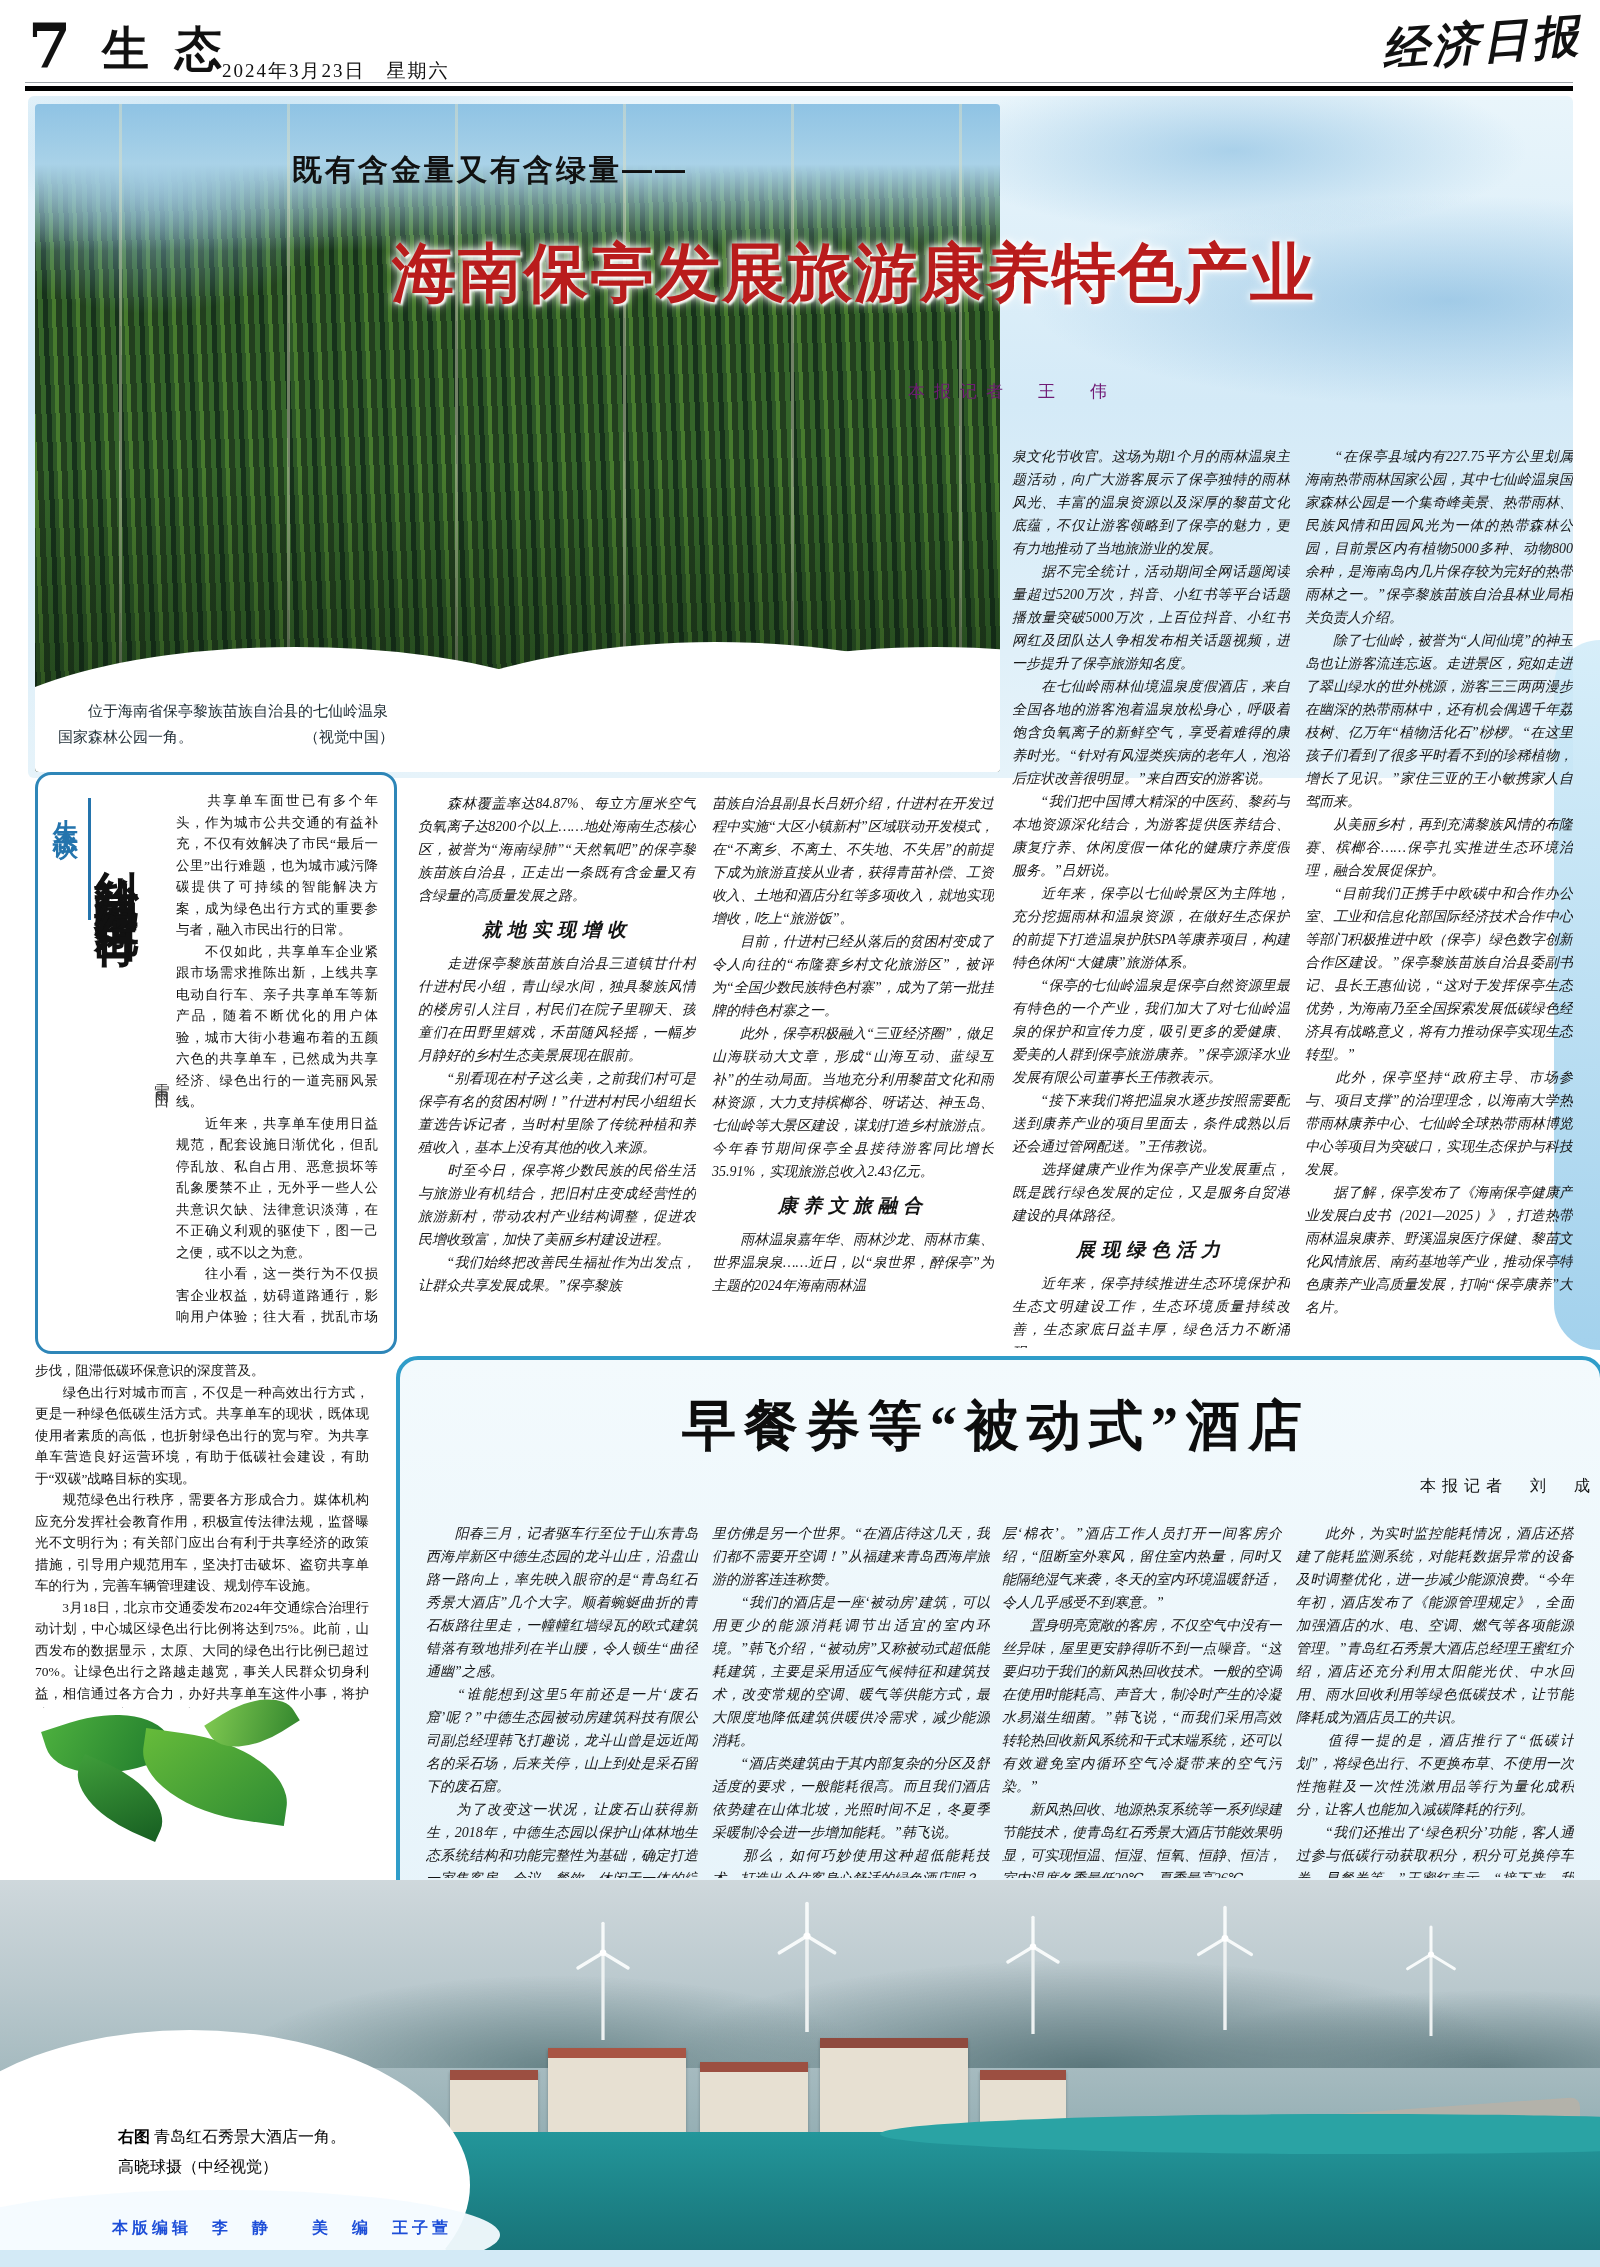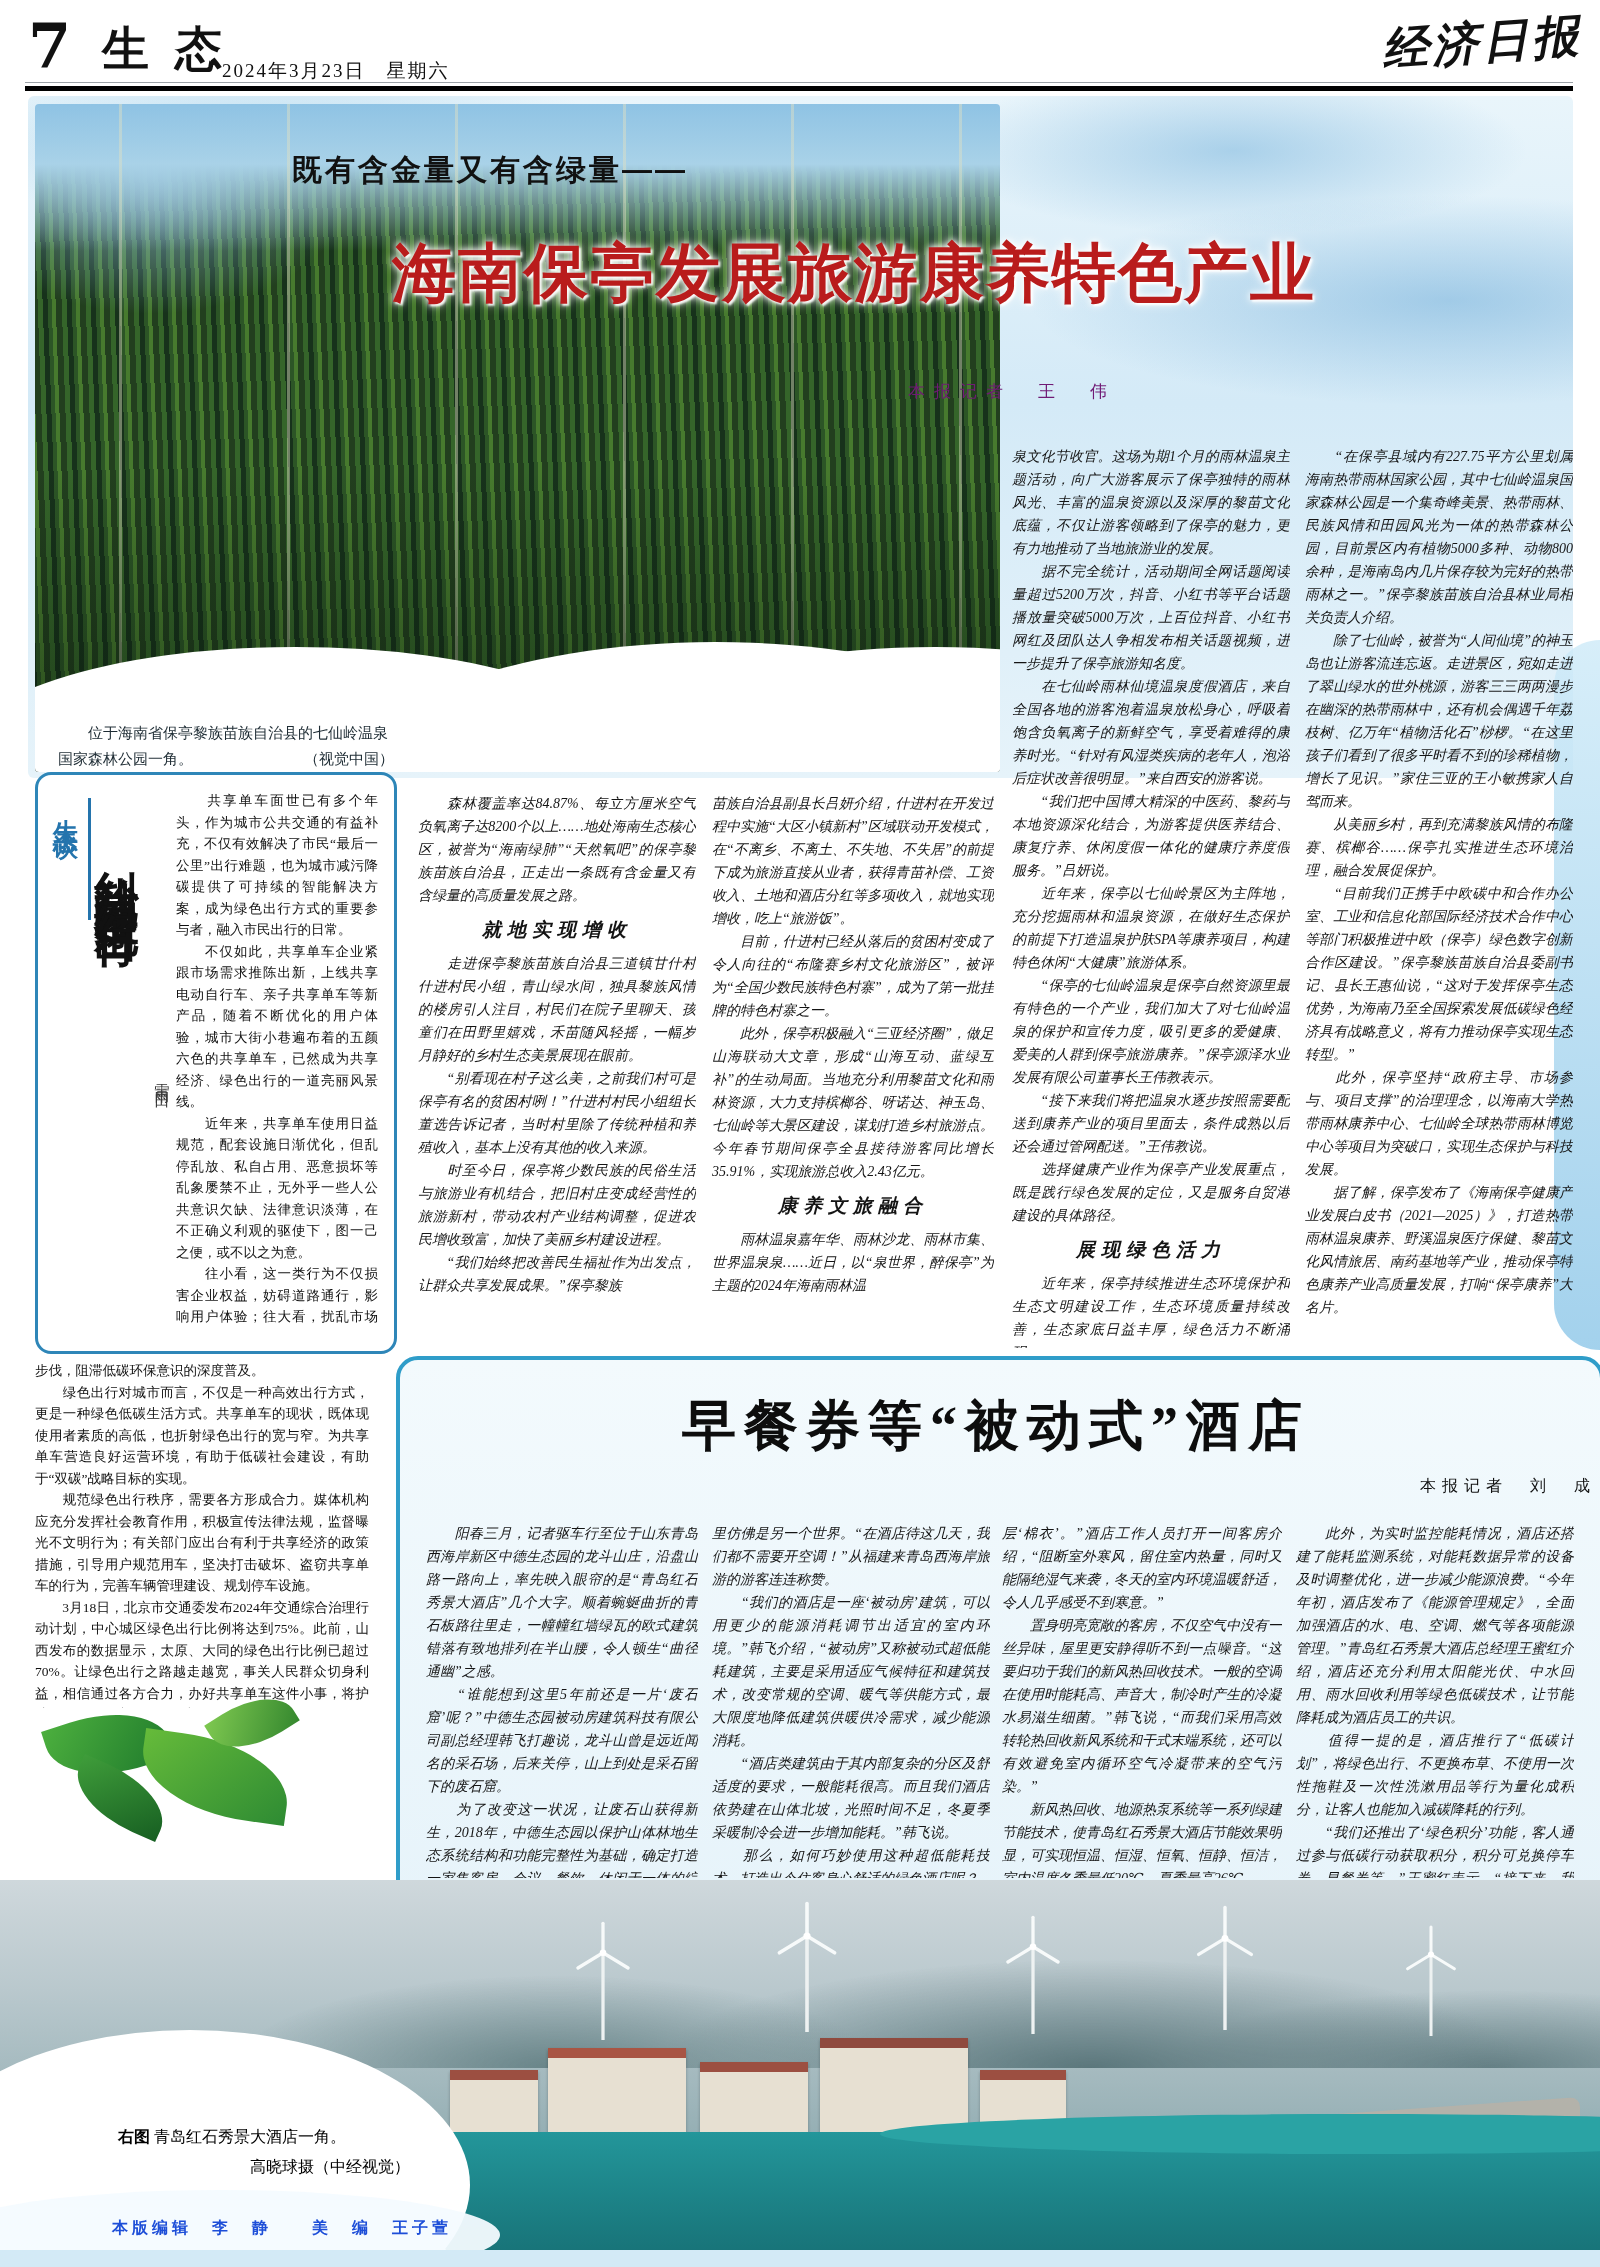--- a/index.html
+++ b/index.html
@@ -27,21 +27,21 @@
     background:
       repeating-linear-gradient(90deg, transparent 0 84px, rgba(225,225,195,.45) 84px 87px, transparent 87px 168px),
       linear-gradient(180deg,#8fc3e4 0%,#a9d2e8 9%,rgba(169,210,232,0) 22%),
       radial-gradient(ellipse 320px 220px at 12% 10%, rgba(140,185,215,.85), transparent 65%),
       repeating-linear-gradient(88deg,#17321b 0 5px,#2c5526 5px 9px,#477a2e 9px 13px,#223f1e 13px 19px,#35652a 19px 24px),
       linear-gradient(180deg,#2e5a2b,#1c3a1d);}
   .hero-photo::before{content:"";position:absolute;inset:0;
       background:linear-gradient(180deg,rgba(0,0,0,0) 55%,rgba(8,22,10,.5) 100%);}
   .hero-photo::after{content:"";position:absolute;left:-8%;bottom:-95px;width:70%;height:220px;background:#fff;
       border-radius:50%;box-shadow:420px 35px 0 40px #fff, 640px 60px 0 60px #fff;}
-  .photo-caption{left:58px;top:720px;width:336px;font-size:15px;line-height:26px;color:#1d2b33;}
+  .photo-caption{left:58px;top:698px;width:336px;font-size:15px;line-height:26px;color:#1d2b33;}
   .photo-caption .cap2{display:flex;justify-content:space-between;}
   .wave-right{right:0;top:640px;width:46px;height:710px;border-radius:46px 0 0 46px;
       background:linear-gradient(180deg,#cdeaf8,#8cc6e8);opacity:.8;}
   .kicker{left:292px;top:150px;font-family:"Liberation Sans",sans-serif;font-weight:700;font-size:30px;letter-spacing:3px;}
   .headline1{left:392px;top:230px;width:1185px;font-family:"DejaVu Sans","Liberation Sans",sans-serif;
       font-weight:700;font-size:64px;letter-spacing:2px;color:#b91c1c;
       text-shadow:0 0 6px #fff,0 0 12px #fff,2px 2px 2px rgba(255,255,255,.9);}
   .byline1{left:908px;top:380px;font-size:17px;letter-spacing:9px;color:#701a75;}
 
   
@@ -102,21 +102,21 @@
   .bld{position:absolute;background:#e7e0d2;border-top:10px solid #9c4f41;box-shadow:0 2px 3px rgba(0,0,0,.25);}
   .bp-teal{position:absolute;left:0;bottom:0;width:100%;height:118px;
     background:linear-gradient(180deg,#23969a,#187479);}
   .bp-teal::before{content:"";position:absolute;left:55%;top:-18px;width:60%;height:40px;background:#2aa3a4;
     border-radius:50%;}
   .bp-white-left{position:absolute;left:-90px;top:150px;width:560px;height:310px;background:#fff;border-radius:50%;
     box-shadow:-40px 120px 0 30px #fff;}
   .bp-snow-foot{position:absolute;left:-60px;bottom:-30px;width:560px;height:90px;background:#f4fbff;border-radius:50%;opacity:.95;}
   .turbine{position:absolute;}
   .bp-caption{left:118px;top:2122px;width:310px;font-size:16px;line-height:30px;color:#000000;}
-  .bp-caption .credit{display:block;text-align:right;padding-right:18px;}
+  .bp-caption .credit{display:block;padding-right:18px;}
   .footer-eds{left:112px;top:2218px;font-size:16px;font-weight:700;letter-spacing:4px;color:#1d4ed8;}
   .bottom-strip{left:0;top:2250px;width:1600px;height:17px;background:#d3eaf6;}
 </style>
 </head>
 <body>
 
 <div class="page">
 
   <div class="abs pagenum">7</div>
   <div class="abs section">生态</div>

